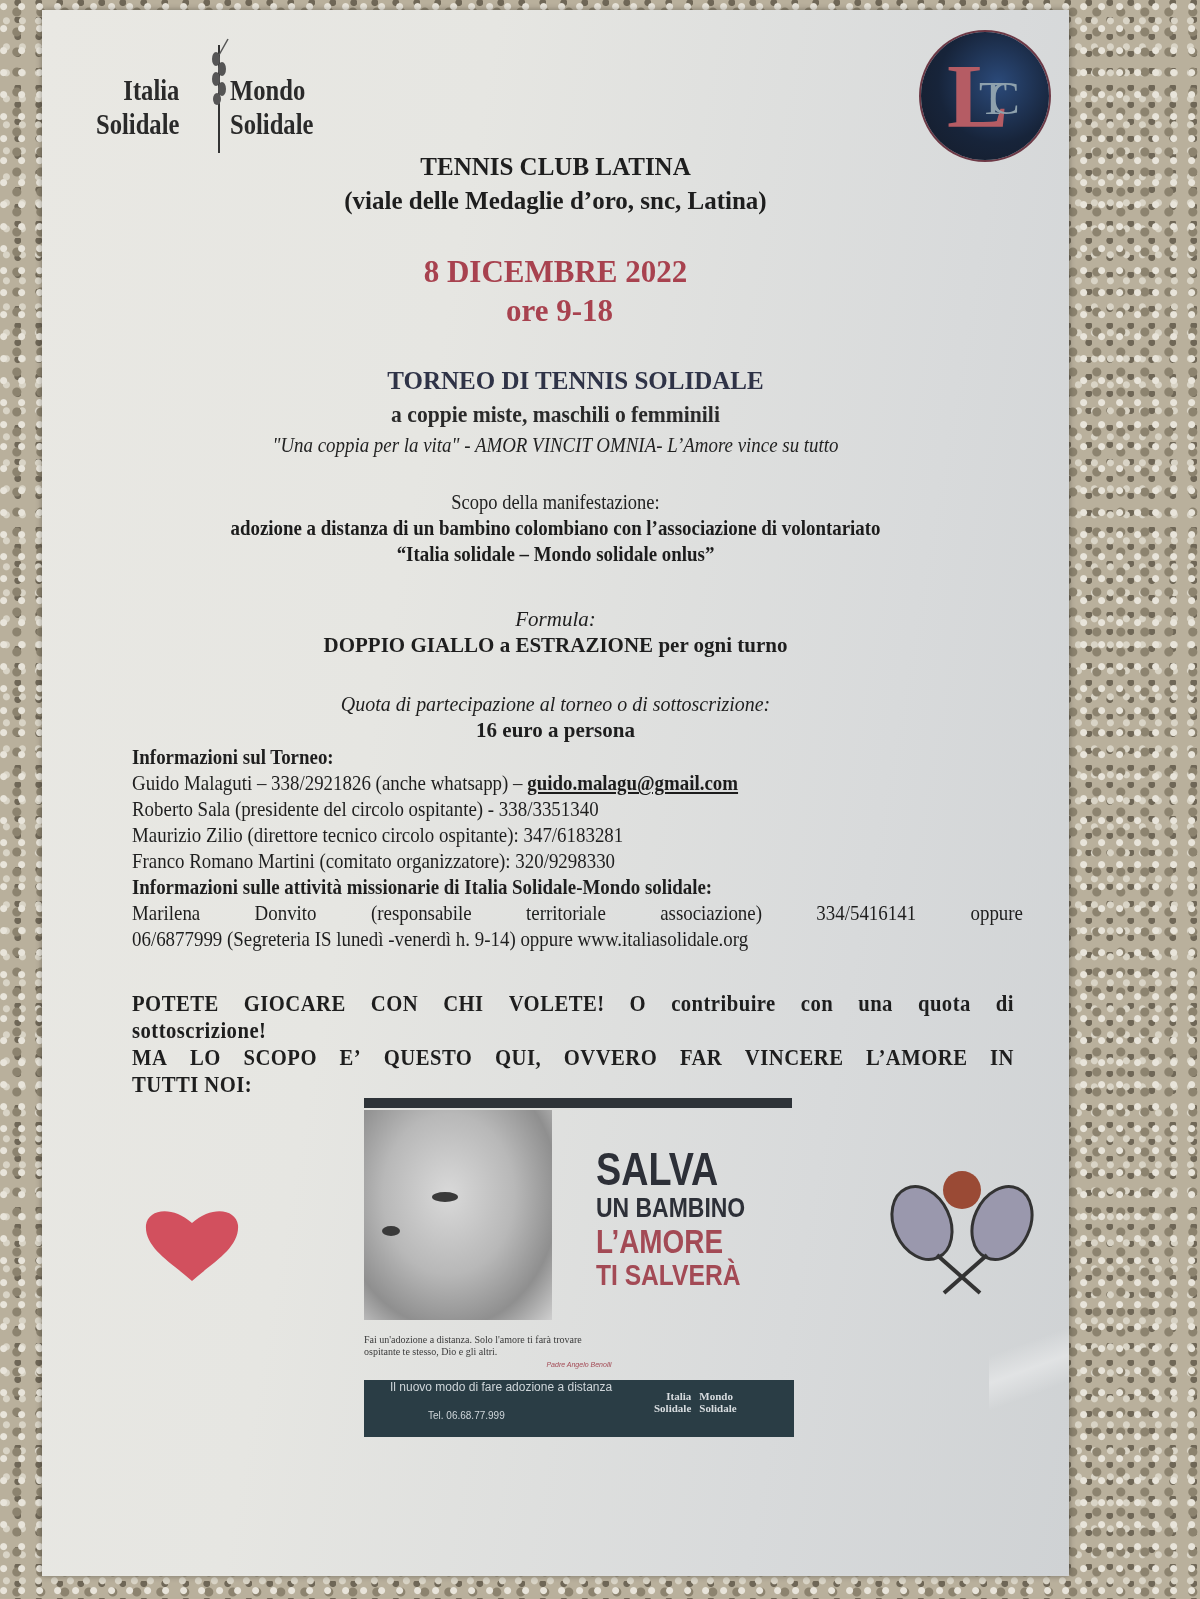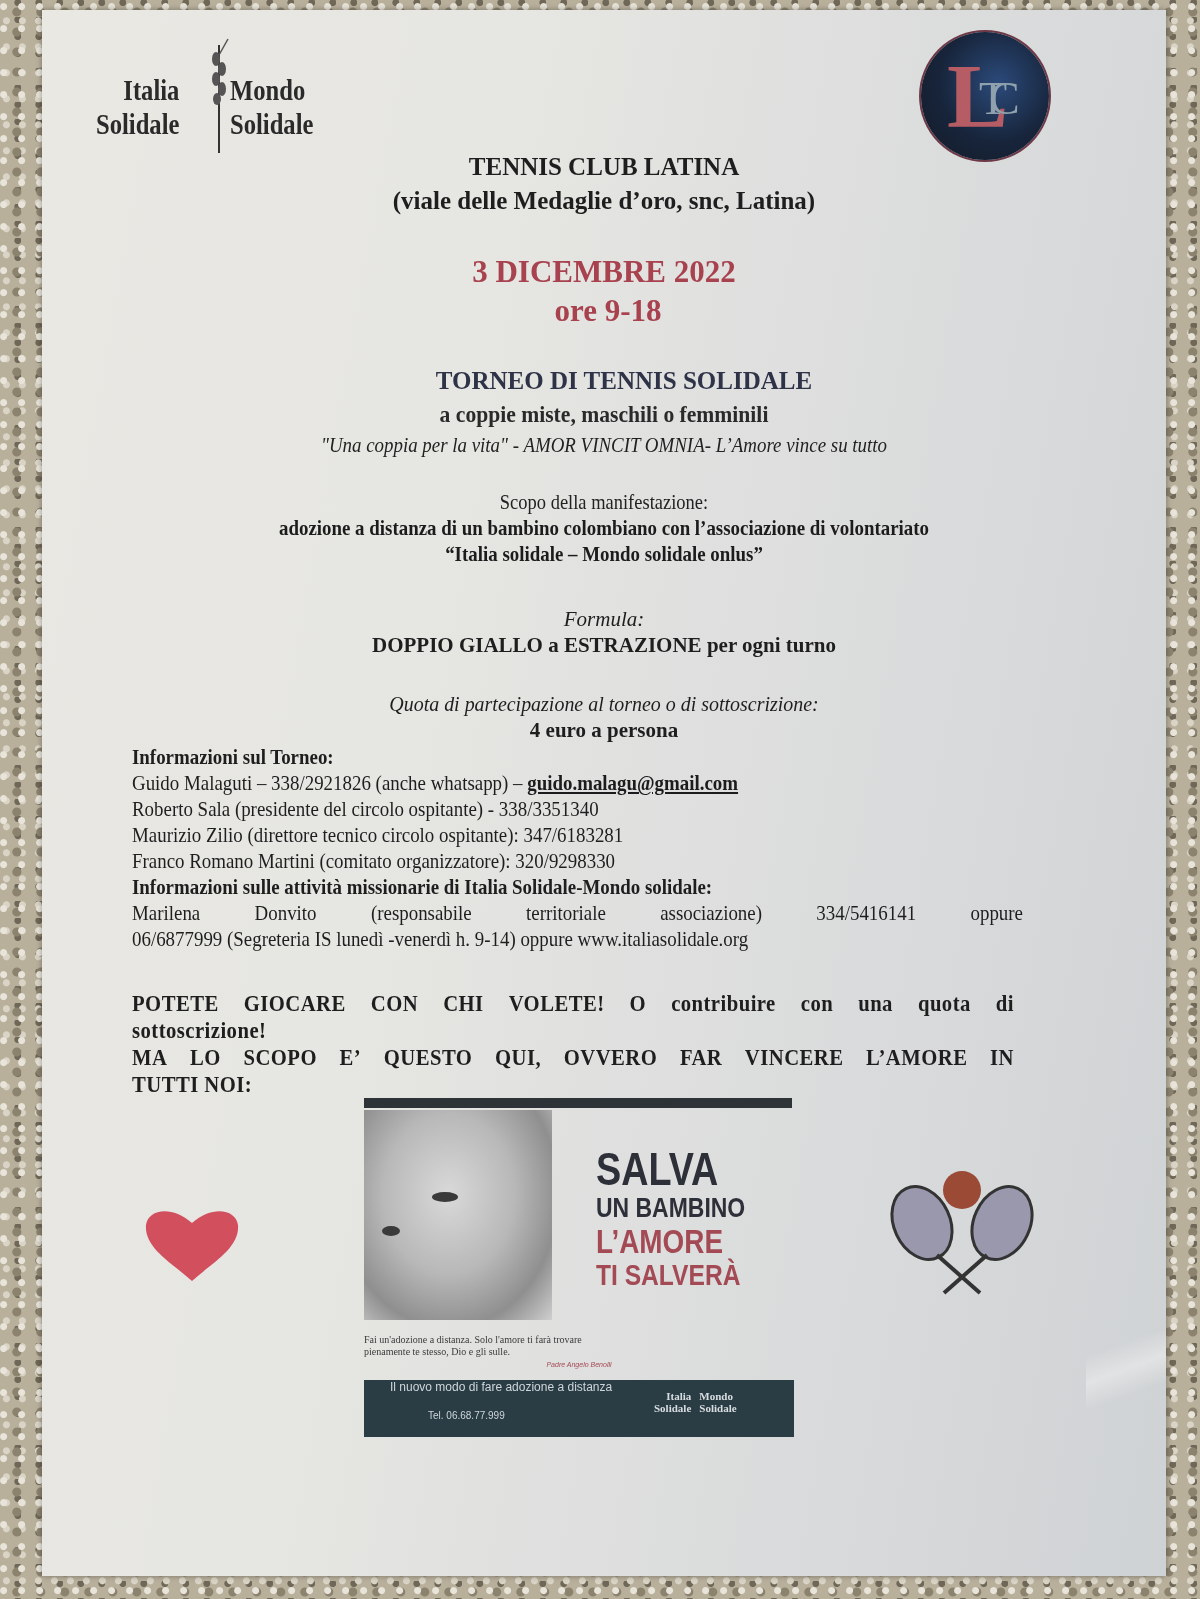--- a/index.html
+++ b/index.html
@@ -8,21 +8,21 @@
       background-color: #b9b09c;
       background-image:
         radial-gradient(circle at 20% 30%, #e8e4da 0 3px, transparent 4px),
         radial-gradient(circle at 70% 60%, #8c836f 0 4px, transparent 5px),
         radial-gradient(circle at 40% 80%, #d9d4c6 0 3px, transparent 4px),
         radial-gradient(circle at 85% 15%, #6f6757 0 3px, transparent 4px);
       background-size: 18px 22px, 24px 20px, 16px 26px, 21px 17px;
       font-family: "Liberation Serif", serif;
     }
     .paper {
-      position: absolute; left: 42px; top: 10px; width: 1124px; height: 1566px;
+      position: absolute; left: 42px; top: 10px; width: 1027px; height: 1566px;
       background: linear-gradient(100deg, #e9e8e3 0%, #e6e6e2 35%, #d8dadb 75%, #cfd2d4 100%);
       box-shadow: 0 0 6px rgba(0,0,0,0.35);
       color: #1e1e1e;
     }
     .abs { position: absolute; }
     .center { text-align: center; left: 0; right: 0; }
 
     
     .logo-is { left: 54px; top: 25px; width: 240px; height: 120px; }
     .logo-is .col { position: absolute; font-family: "Liberation Serif", serif; font-weight: bold; font-size: 30px; line-height: 34px; color: #2a2a2a; transform: scaleX(0.82); transform-origin: left top; white-space: nowrap; }
@@ -109,35 +109,35 @@
     </div>
   </div>
 
   <div class="abs logo-tcl">
     <span class="L">L</span>
     <span class="TC">TC</span>
   </div>
 
   <div class="abs center club-name">TENNIS CLUB LATINA</div>
   <div class="abs center club-addr">(viale delle Medaglie d’oro, snc, Latina)</div>
-  <div class="abs center event-date">3 DICEMBRE 2022</div>
+  <div class="abs center event-date">8 DICEMBRE 2022</div>
   <div class="abs center event-hours">ore 9-18</div>
 
   <div class="abs center tourn-title">TORNEO DI TENNIS SOLIDALE</div>
   <div class="abs center tourn-sub">a coppie miste, maschili o femminili</div>
   <div class="abs center tourn-motto">"Una coppia per la vita" - AMOR VINCIT OMNIA- L’Amore vince su tutto</div>
 
   <div class="abs center purpose-label">Scopo della manifestazione:</div>
   <div class="abs center purpose-text">adozione a distanza di un bambino colombiano con l’associazione di volontariato</div>
   <div class="abs center purpose-org">“Italia solidale – Mondo solidale onlus”</div>
 
   <div class="abs center formula-text">DOPPIO GIALLO a ESTRAZIONE per ogni turno</div>
   <div class="abs center formula-label">Formula:</div>
   <div class="abs center fee-label">Quota di partecipazione al torneo o di sottoscrizione:</div>
-  <div class="abs center fee-text">4 euro a persona</div>
+  <div class="abs center fee-text">16 euro a persona</div>
 
   <div class="abs info" style="top:734px;">
     <div class="b">Informazioni sul Torneo:</div>
     <div>
       <span>Guido Malaguti – 338/2921826 (anche whatsapp) – </span><span class="link">guido.malagu@gmail.com</span>
     </div>
     <div>Roberto Sala (presidente del circolo ospitante) - 338/3351340</div>
     <div>Maurizio Zilio (direttore tecnico circolo ospitante): 347/6183281</div>
     <div>Franco Romano Martini (comitato organizzatore): 320/9298330</div>
     <div class="b">Informazioni sulle attività missionarie di Italia Solidale-Mondo solidale:</div>
@@ -195,21 +195,21 @@
       <div class="eye" style="left:18px; top:116px; width:18px;"></div>
     </div>
     <div class="headline">
       <div class="h1">SALVA</div>
       <div class="h2">UN BAMBINO</div>
       <div class="h3">L’AMORE</div>
       <div class="h4">TI SALVERÀ</div>
     </div>
     <div class="caption">
       <div>Fai un'adozione a distanza. Solo l'amore ti farà trovare</div>
-      <div>pienamente te stesso, Dio e gli sulle.</div>
+      <div>ospitante te stesso, Dio e gli altri.</div>
     </div>
     <div class="author">Padre Angelo Benolli</div>
     <div class="footer">
       <div class="tag">Il nuovo modo di fare adozione a distanza</div>
       <div class="tel">Tel. 06.68.77.999</div>
       <div class="mini-logo">
         <div style="display:flex; gap:8px;">
           <div style="text-align:right;">
             <div>Italia</div>
             <div>Solidale</div>

